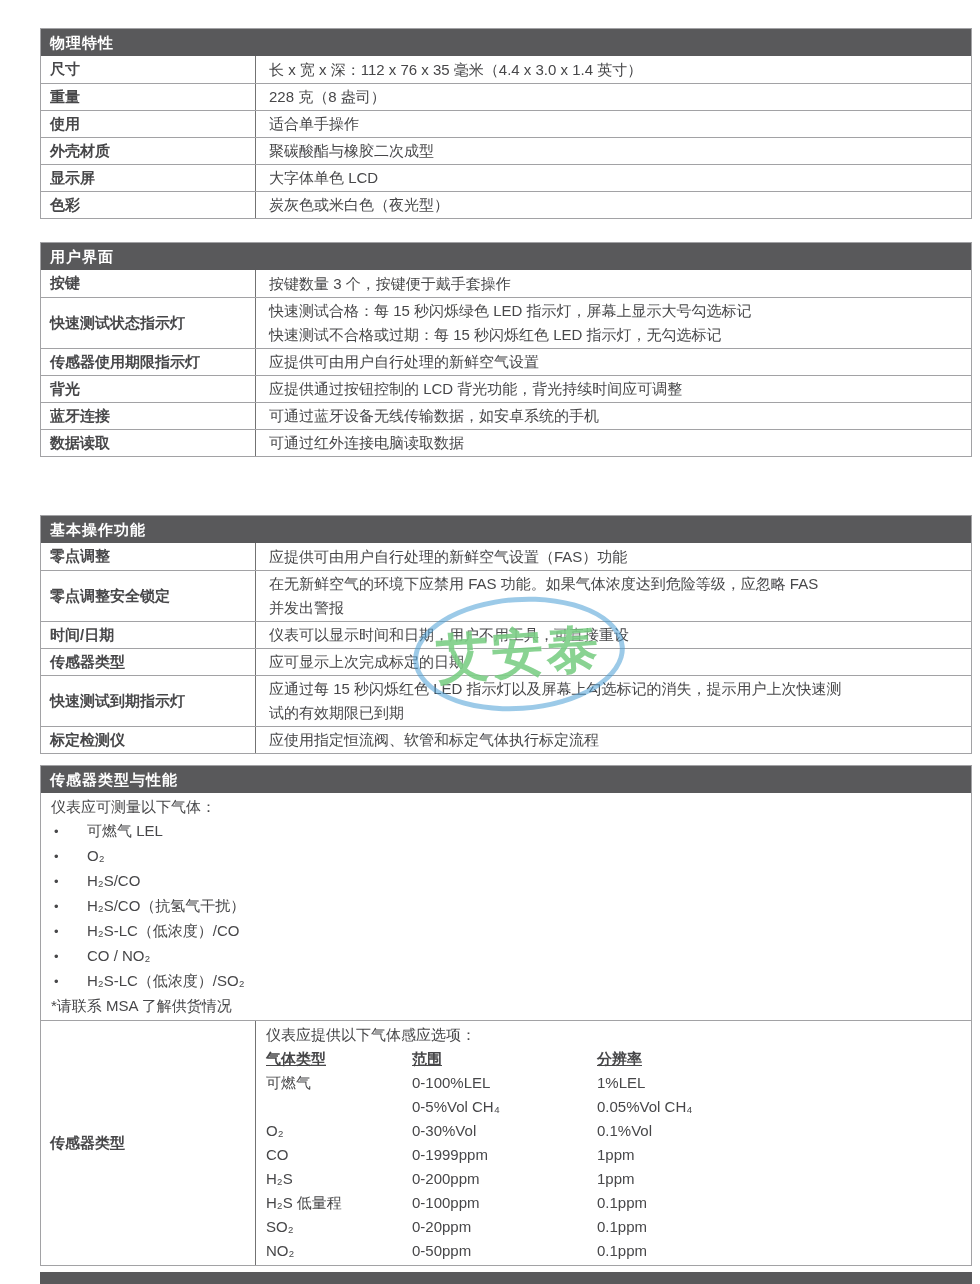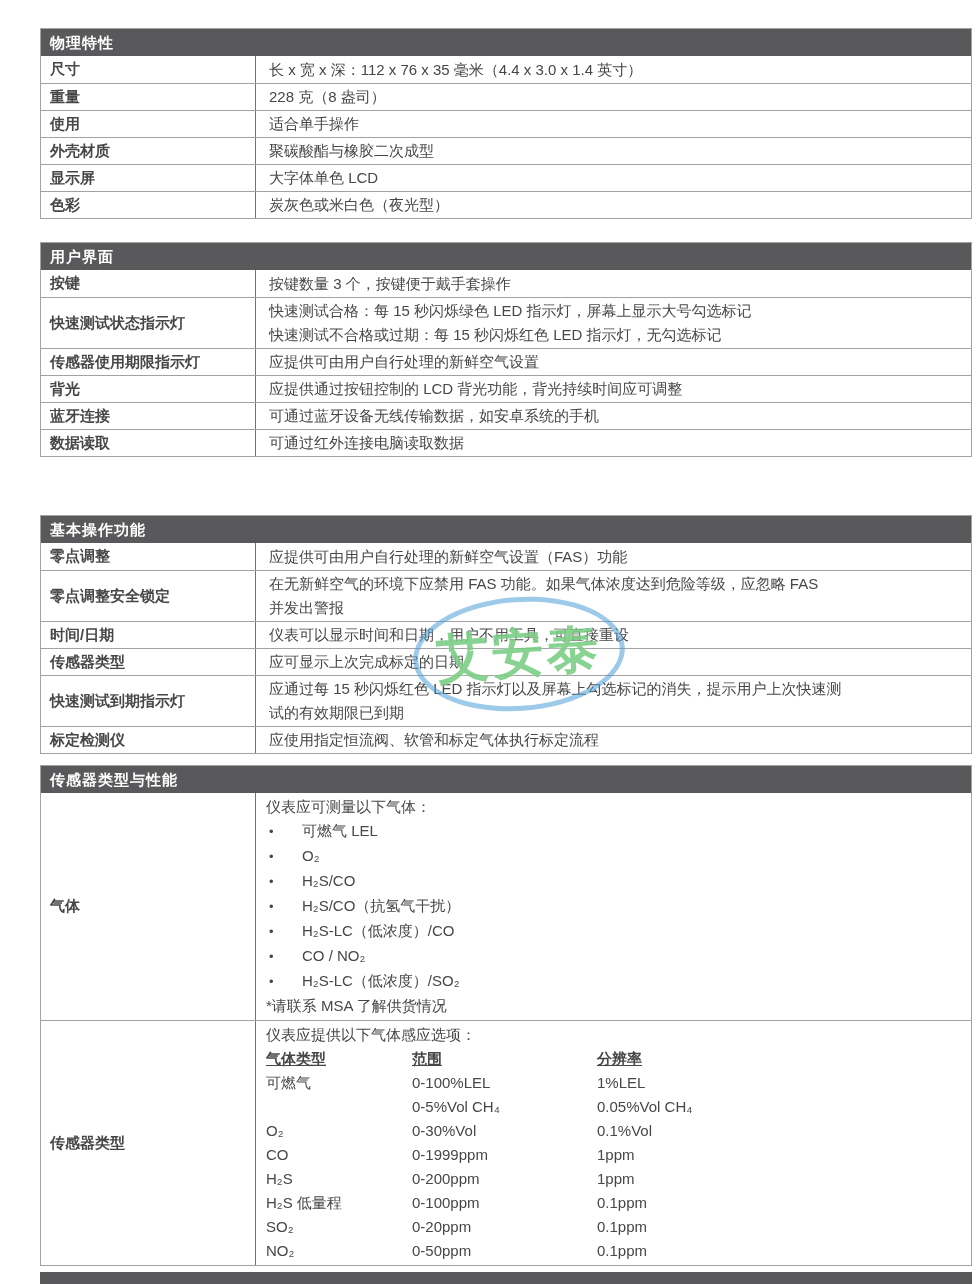--- a/index.html
+++ b/index.html
@@ -213,21 +213,20 @@
     <div class="c1">标定检测仪</div>
     <div class="c2">
         <div class="ln">应使用指定恒流阀、软管和标定气体执行标定流程</div>
       </div>
   </div>
 </div>
 
 <div class="tbl" style="top:765px">
   <div class="hdr">传感器类型与性能</div>
   <div class="row">
-    <div class="c1">气体</div>
     <div class="c2 c2big">
       <div class="ln">仪表应可测量以下气体：</div>
       <div class="ln blt">
           <span class="bmark"></span>
           <span>可燃气 LEL</span>
         </div>
       <div class="ln blt">
           <span class="bmark"></span>
           <span>O₂</span>
         </div>

